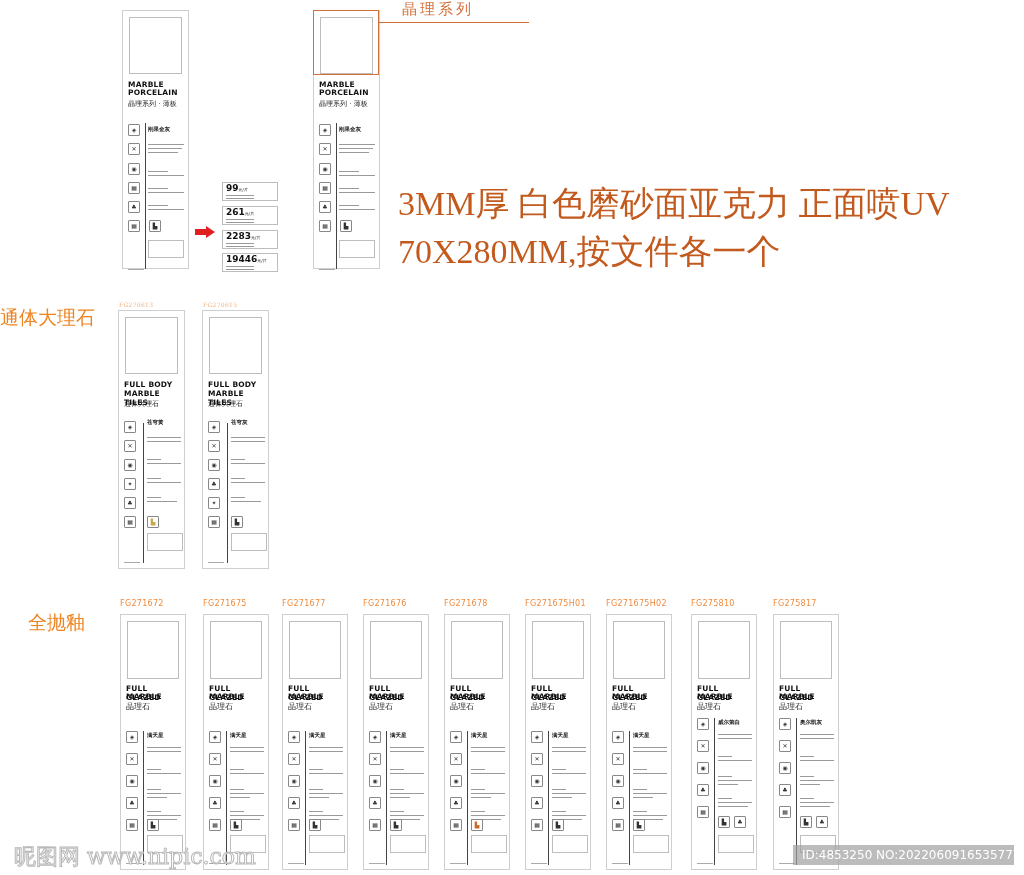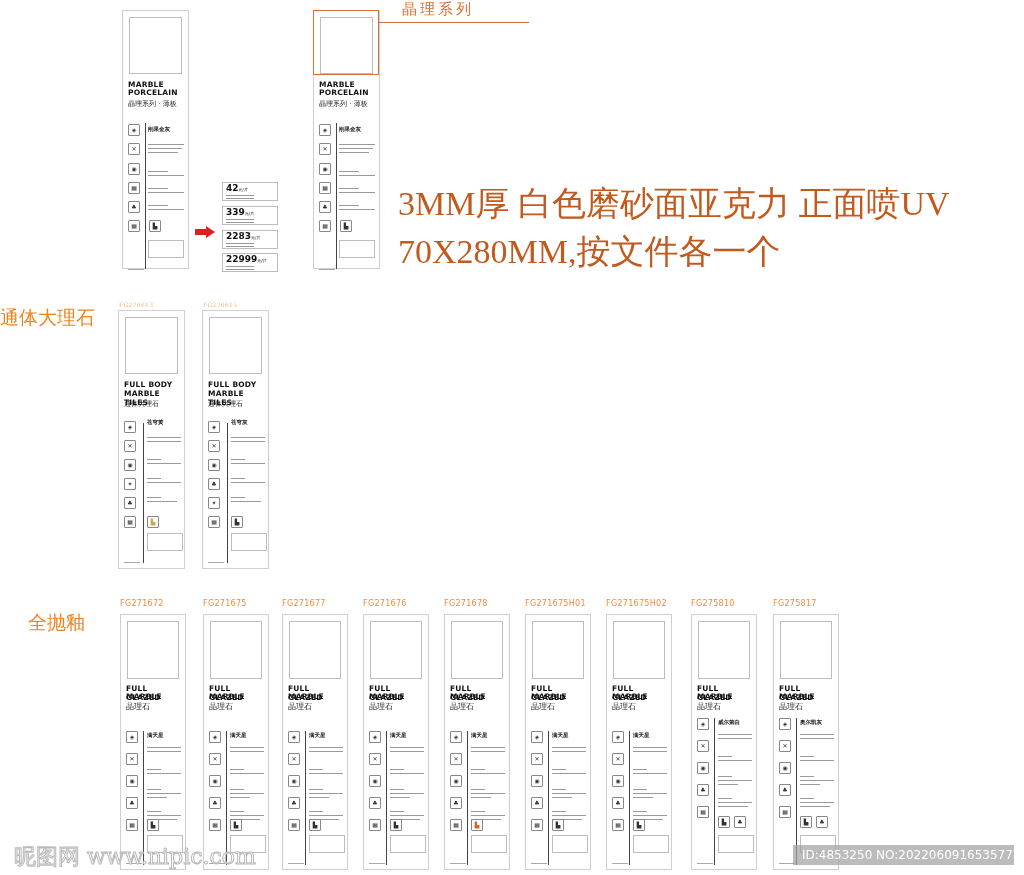--- a/index.html
+++ b/index.html
@@ -56,36 +56,36 @@
   <div class="foot" style="top:258px;"></div>
 </div>
 
 <div class="abs" style="left:195px;top:226px;width:0;height:0;">
   <svg width="20" height="12" style="position:absolute;left:0;top:0;">
       <polygon points="0,3 11,3 11,0 20,6 11,12 11,9 0,9" fill="#e02020"></polygon>
     </svg>
 </div>
 
 <div class="price" style="top:182px;">
-  <div class="n"><span>42</span><span class="u">元/片</span></div>
+  <div class="n"><span>99</span><span class="u">元/片</span></div>
   <div class="l" style="top:12px;width:28px;"></div>
     <div class="l" style="top:15px;width:28px;"></div>
 </div>
 <div class="price" style="top:206px;">
-  <div class="n"><span>339</span><span class="u">元/片</span></div>
+  <div class="n"><span>261</span><span class="u">元/片</span></div>
   <div class="l" style="top:12px;width:28px;"></div>
     <div class="l" style="top:15px;width:28px;"></div>
 </div>
 <div class="price" style="top:230px;">
   <div class="n"><span>2283</span><span class="u">元/片</span></div>
   <div class="l" style="top:12px;width:28px;"></div>
     <div class="l" style="top:15px;width:28px;"></div>
 </div>
 <div class="price" style="top:253px;">
-  <div class="n"><span>22999</span><span class="u">元/片</span></div>
+  <div class="n"><span>19446</span><span class="u">元/片</span></div>
   <div class="l" style="top:12px;width:28px;"></div>
     <div class="l" style="top:15px;width:28px;"></div>
 </div>
 
 <div class="card" style="left:313px;top:10px;width:67px;height:259px;">
   <div class="win" style="height:55px;"></div>
   <div class="t1" style="top:70px;">MARBLE</div>
   <div class="t1" style="top:78px;">PORCELAIN</div>
   <div class="t2" style="top:88px;font-size:7px;">晶理系列 · 薄板</div>
   <div class="vline" style="left:22px;top:112px;height:146px;"></div>

